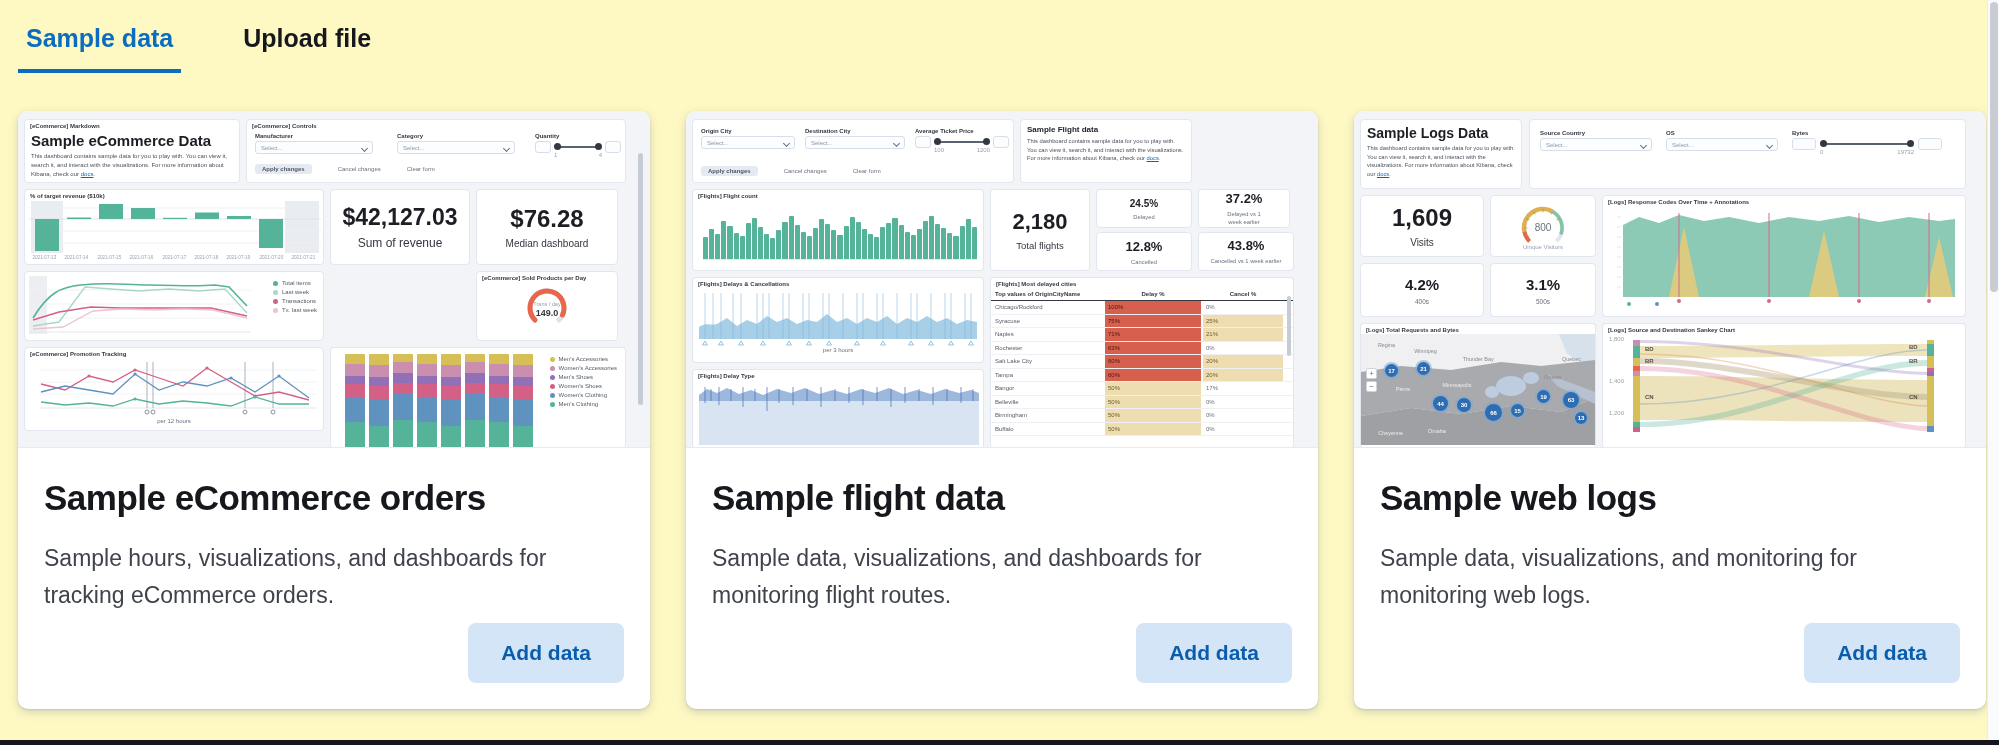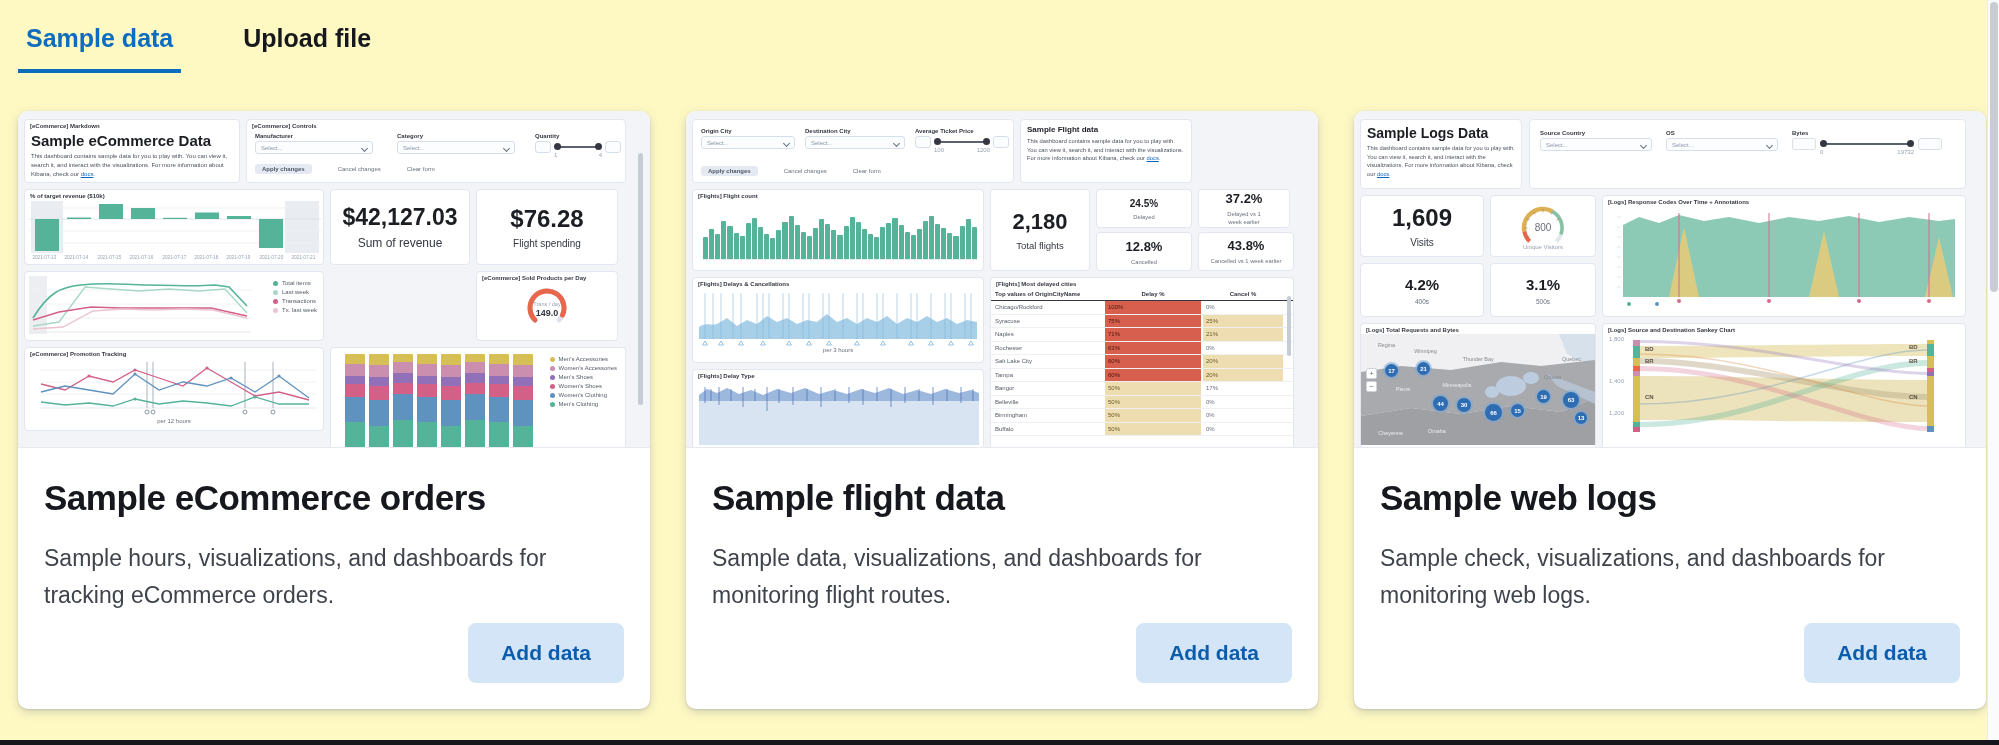--- a/index.html
+++ b/index.html
@@ -193,21 +193,21 @@
               <span>2021-07-21</span>
             </div>
         </div>
 
         <div class="panel metric" style="left:312px;top:78px;width:140px;height:76px">
           <div class="mval" style="font-size:23px">$42,127.03</div>
           <div class="mlabel" style="font-size:12px">Sum of revenue</div>
         </div>
         <div class="panel metric" style="left:458px;top:78px;width:142px;height:76px">
           <div class="mval" style="font-size:24px">$76.28</div>
-          <div class="mlabel" style="font-size:10px">Flight spending</div>
+          <div class="mlabel" style="font-size:10px">Median dashboard</div>
         </div>
 
         <div class="panel" style="left:6px;top:160px;width:300px;height:70px">
           <svg width="222" height="62" viewBox="0 0 222 62" style="position:absolute;left:4px;top:4px">
             <rect x="0" y="0" width="18" height="58" fill="#e8eaee" opacity=".8"></rect>
             <line x1="0" y1="14" x2="222" y2="14" stroke="#f0f2f6"></line>
               <line x1="0" y1="28" x2="222" y2="28" stroke="#f0f2f6"></line>
               <line x1="0" y1="42" x2="222" y2="42" stroke="#f0f2f6"></line>
               <line x1="0" y1="56" x2="222" y2="56" stroke="#e4e7ec"></line>
             <path d="M4,42 C20,16 32,11 52,9 C80,6 95,9 120,9 C148,9 162,11 186,9 L200,11 L218,30" fill="none" stroke="#54b399" stroke-width="1.6"></path>
@@ -657,21 +657,21 @@
             <span class="sankey-node" style="left:42px;top:60px">CN</span>
             <span class="sankey-node" style="left:306px;top:10px">BD</span>
             <span class="sankey-node" style="left:306px;top:24px">BR</span>
             <span class="sankey-node" style="left:306px;top:60px">CN</span>
           </div>
         </div>
       </div>
 
       <div class="card-body">
         <div class="card-title">Sample web logs</div>
-        <div class="card-desc">Sample check, visualizations, and dashboards for monitoring web logs.</div>
+        <div class="card-desc">Sample data, visualizations, and monitoring for monitoring web logs.</div>
         <button class="add-btn">Add data</button>
       </div>
     </div>
   </div>
 
   <div class="page-scrollbar">
       <div class="pthumb"></div>
     </div>
   <div class="bottom-strip"></div>
 </div>

